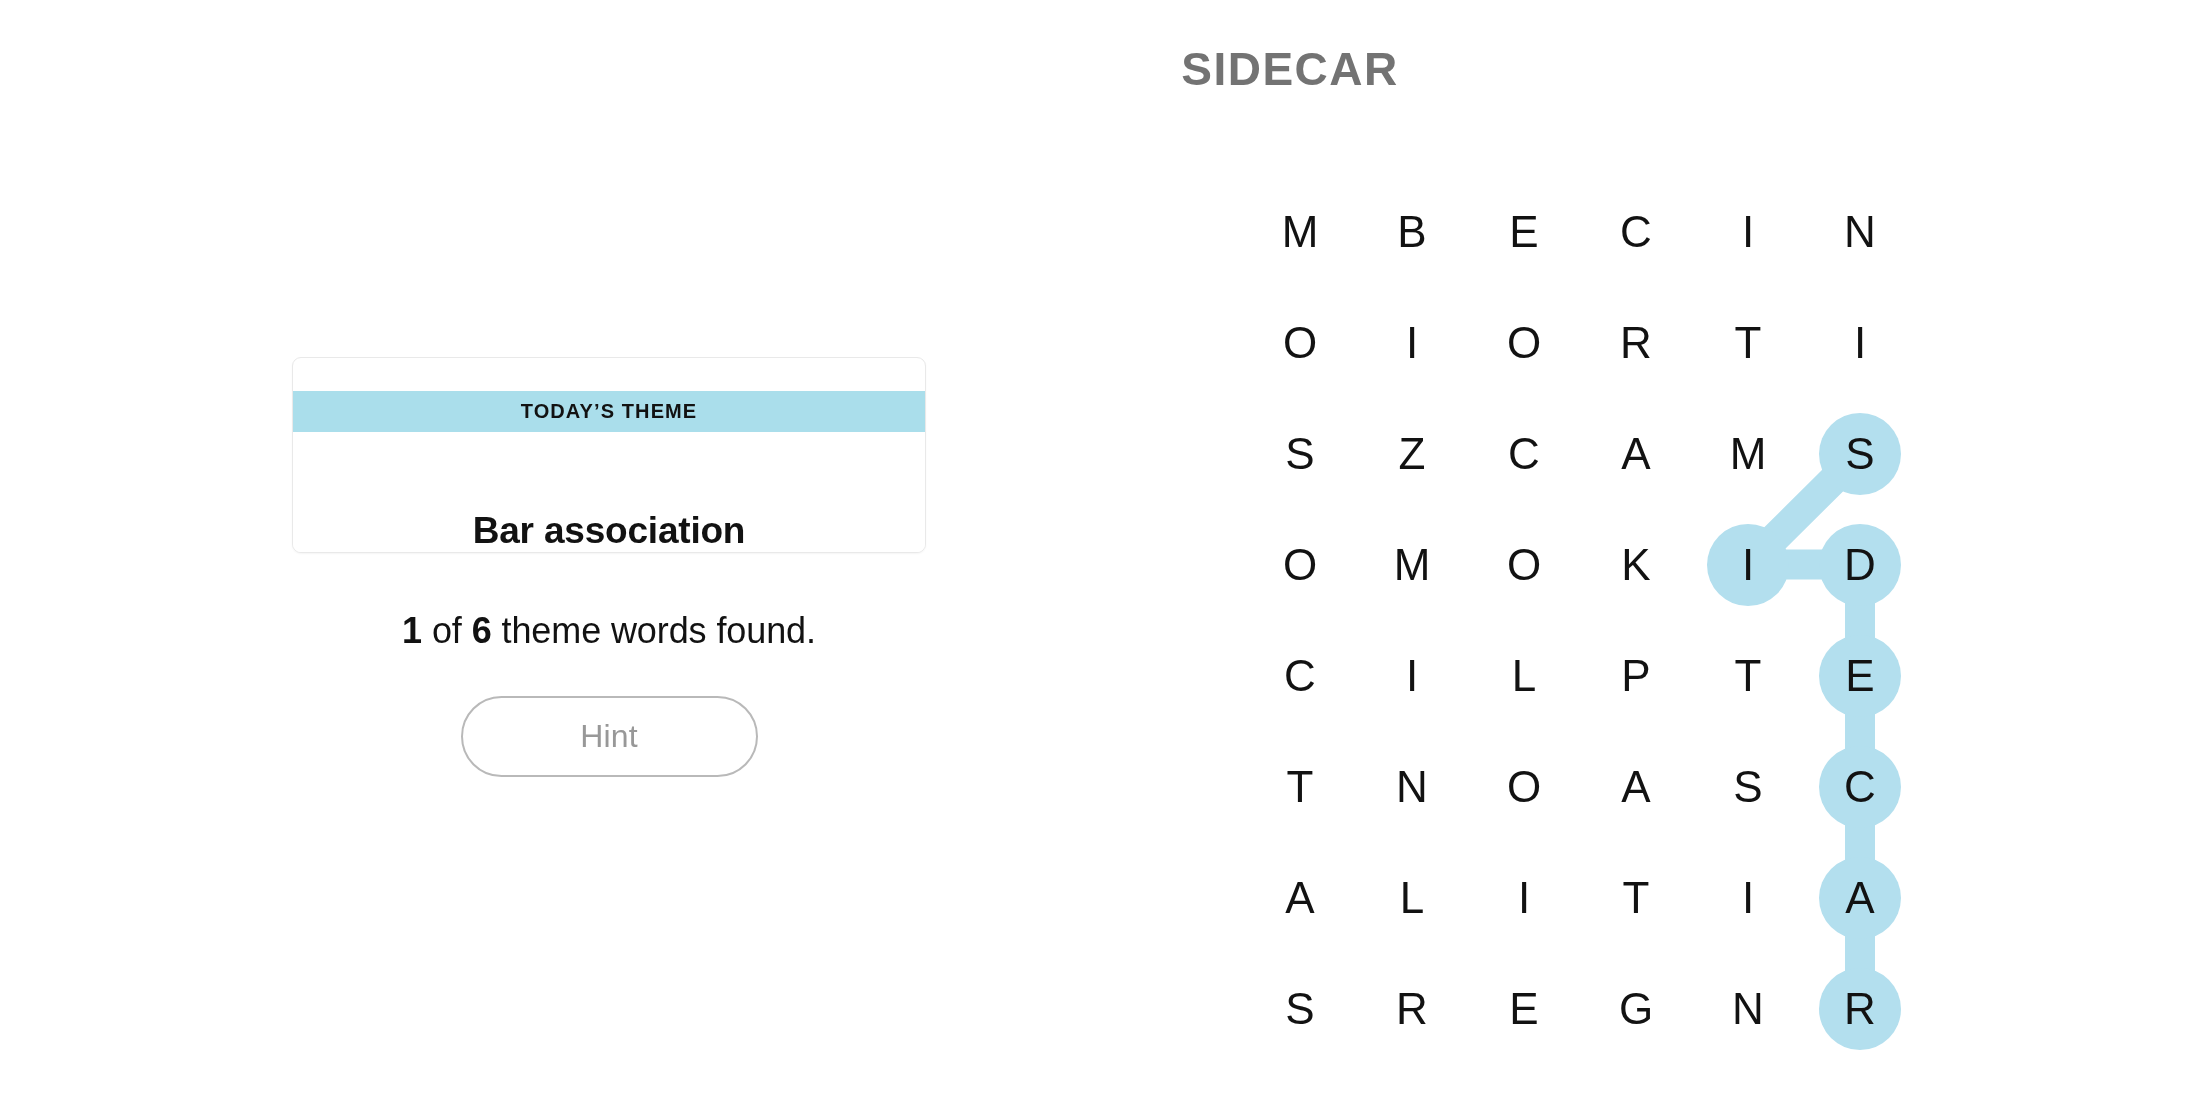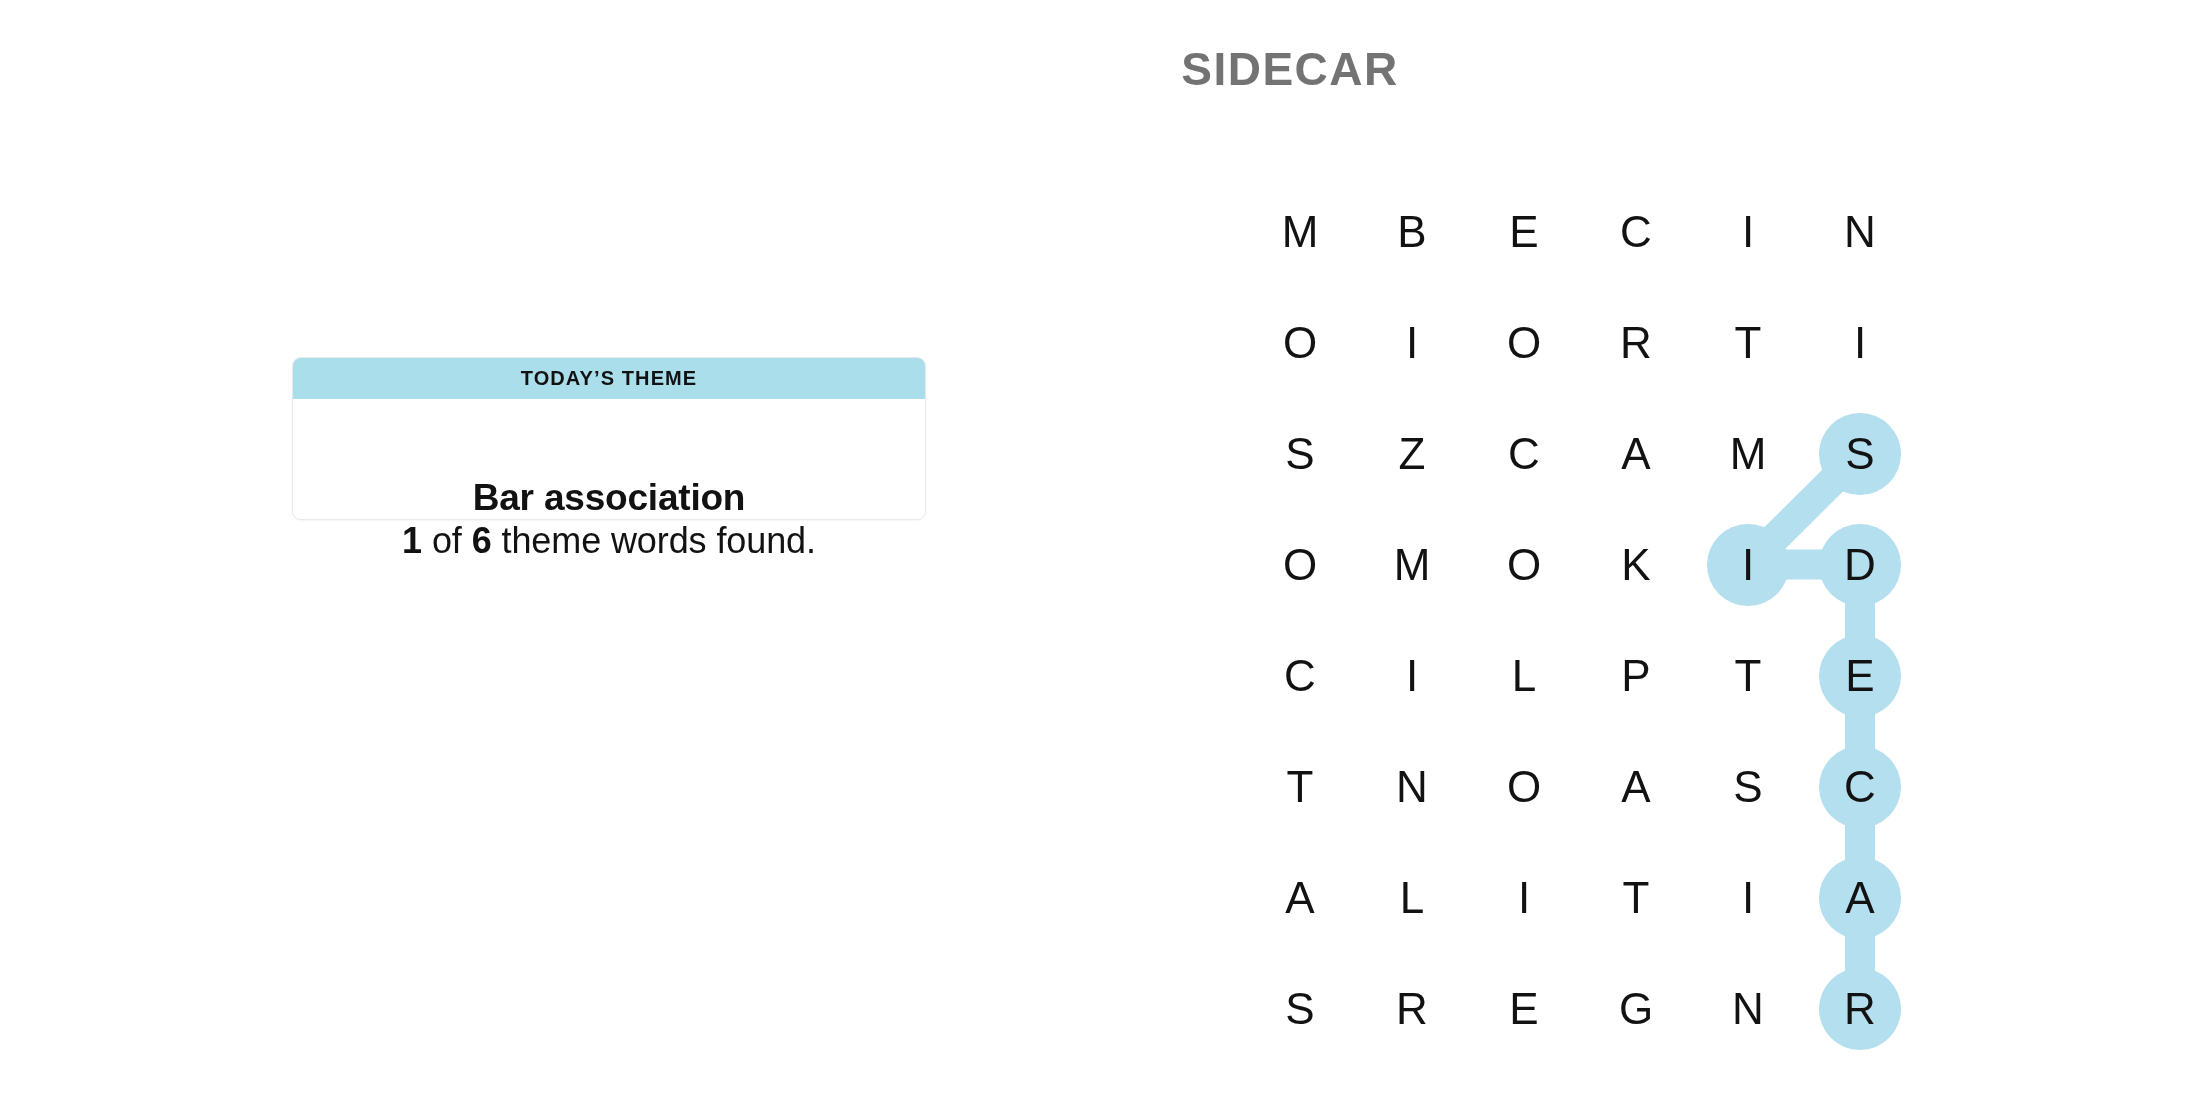--- a/index.html
+++ b/index.html
@@ -61,36 +61,38 @@
     background: #aadeeb;
     height: 41px;
     display: flex;
     align-items: center;
     justify-content: center;
     font-size: 20px;
     font-weight: 700;
     letter-spacing: 1.1px;
     color: #121212;
     user-select: none;
+    margin-top: 33px;
   }
   .theme-card-body {
     height: 120px;
     display: flex;
     align-items: flex-end;
     justify-content: center;
     background: #ffffff;
   }
   .theme-card-body span {
     font-size: 37px;
     font-weight: 700;
     color: #121212;
     letter-spacing: -0.2px;
   }
 
   .progress-line {
+    margin-top: 57px;
     width: 634px;
     text-align: center;
     font-size: 36px;
     color: #121212;
     letter-spacing: -0.1px;
     line-height: 1.15;
     user-select: none;
   }
   .progress-line b { font-weight: 700; }
 
@@ -182,20 +184,23 @@
       </div>
       <div class="theme-card-body">
         <span>Bar association</span>
       </div>
     </div>
 
     <div class="progress-line">
       <b>1</b><span>&nbsp;</span><span>of</span><span>&nbsp;</span><b>6</b><span>&nbsp;</span><span>theme words found.</span>
     </div>
 
+    <div class="hint-wrap">
+      <button class="hint-button">Hint</button>
+    </div>
 
   </div>
 
   <div id="board">
     <svg id="board-links" viewBox="0 0 672 888" width="672" height="888" aria-hidden="true">
         <line x1="616" y1="277.5" x2="504" y2="388.5" stroke="#b3dfee" stroke-width="30" stroke-linecap="round"></line>
         <line x1="504" y1="388.5" x2="616" y2="388.5" stroke="#b3dfee" stroke-width="30" stroke-linecap="round"></line>
         <line x1="616" y1="388.5" x2="616" y2="499.5" stroke="#b3dfee" stroke-width="30" stroke-linecap="round"></line>
         <line x1="616" y1="499.5" x2="616" y2="610.5" stroke="#b3dfee" stroke-width="30" stroke-linecap="round"></line>
         <line x1="616" y1="610.5" x2="616" y2="721.5" stroke="#b3dfee" stroke-width="30" stroke-linecap="round"></line>

